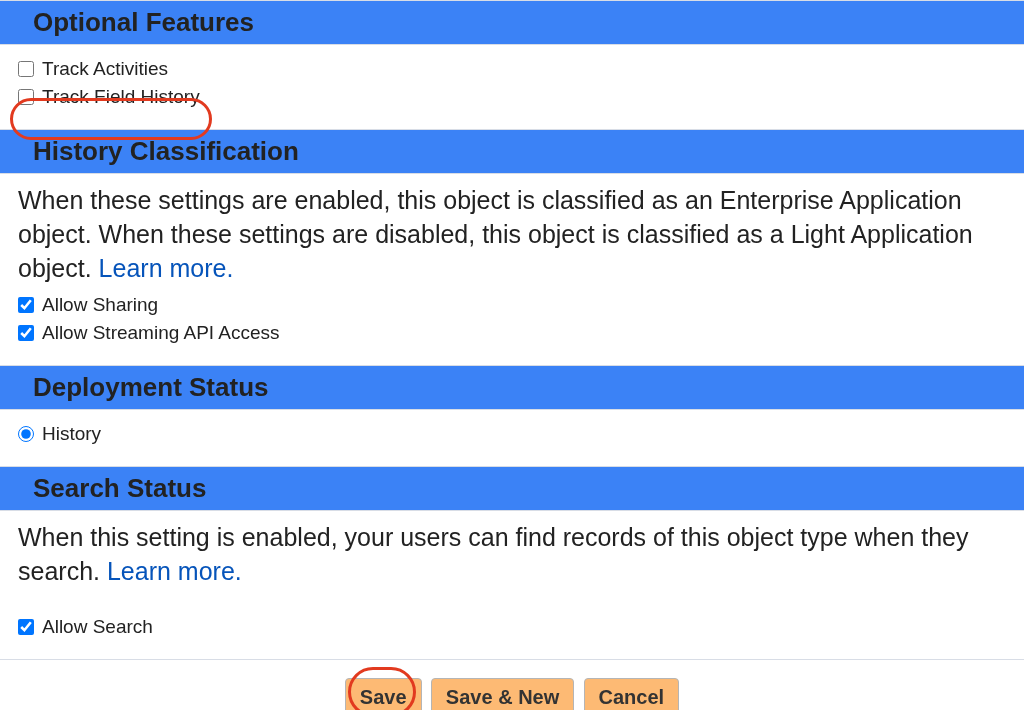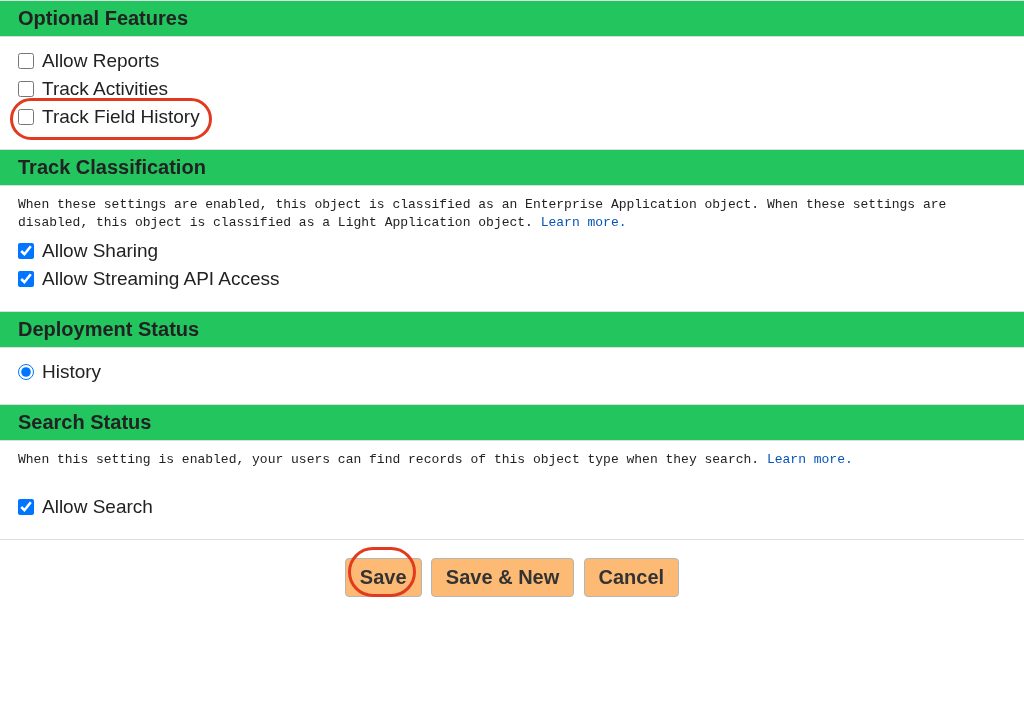--- a/index.html
+++ b/index.html
@@ -4,26 +4,26 @@
   <style>
     * { box-sizing: border-box; margin: 0; padding: 0; }
     body {
       font-family: Arial, Helvetica, sans-serif;
       font-size: 19px;
       color: #222;
       background: #fff;
       width: 1024px;
     }
     .section-header {
-      background: #22c55e;
+      background: #3b82f6;
       border-top: 1px solid #d8dde6;
       border-bottom: 1px solid #d8dde6;
-      padding: 6px 18px;
+      padding: 6px 33px;
       font-weight: bold;
-      font-size: 20px;
+      font-size: 26px;
     }
     .section-body {
       padding: 10px 18px 18px 18px;
     }
     .checkbox-row, .radio-row {
       display: flex;
       align-items: center;
       gap: 8px;
       padding: 3px 0;
       font-size: 19px;
@@ -31,24 +31,23 @@
     .checkbox-row input[type="checkbox"],
     .radio-row input[type="radio"] {
       width: 16px;
       height: 16px;
       cursor: pointer;
     }
     .checkbox-row label, .radio-row label {
       cursor: pointer;
     }
     .desc {
-      font-size: 13px;
+      font-size: 25px;
       line-height: 1.35;
       margin-bottom: 6px;
-      font-family: Liberation Mono, monospace;
     }
     .learn-more {
       color: #0654ba;
       text-decoration: none;
       cursor: pointer;
     }
     .button-bar {
       border-top: 1px solid #d8dde6;
       padding: 18px 0;
       text-align: center;
@@ -75,35 +74,31 @@
     .spacer { height: 18px; }
   </style>
 </head>
 <body>
 
 <div class="rel">
   <div class="section-header">Optional Features</div>
   <div class="section-body">
     <div class="checkbox-row">
       <input type="checkbox" style="">
-      <label>Allow Reports</label>
-    </div>
-    <div class="checkbox-row">
-      <input type="checkbox" style="">
       <label>Track Activities</label>
     </div>
     <div class="checkbox-row">
       <input type="checkbox" style="">
       <label>Track Field History</label>
     </div>
   </div>
   <div class="highlight-oval" style="left:10px; top:98px; width:202px; height:42px;"></div>
 </div>
 
-<div class="section-header">Track Classification</div>
+<div class="section-header">History Classification</div>
 <div class="section-body">
   <div class="desc">
     <span>When these settings are enabled, this object is classified as an Enterprise Application object. When these settings are disabled, this object is classified as a Light Application object. </span><a class="learn-more">Learn more.</a>
   </div>
   <div class="checkbox-row">
     <input type="checkbox" checked="" style="">
     <label>Allow Sharing</label>
   </div>
   <div class="checkbox-row">
     <input type="checkbox" checked="" style="">

